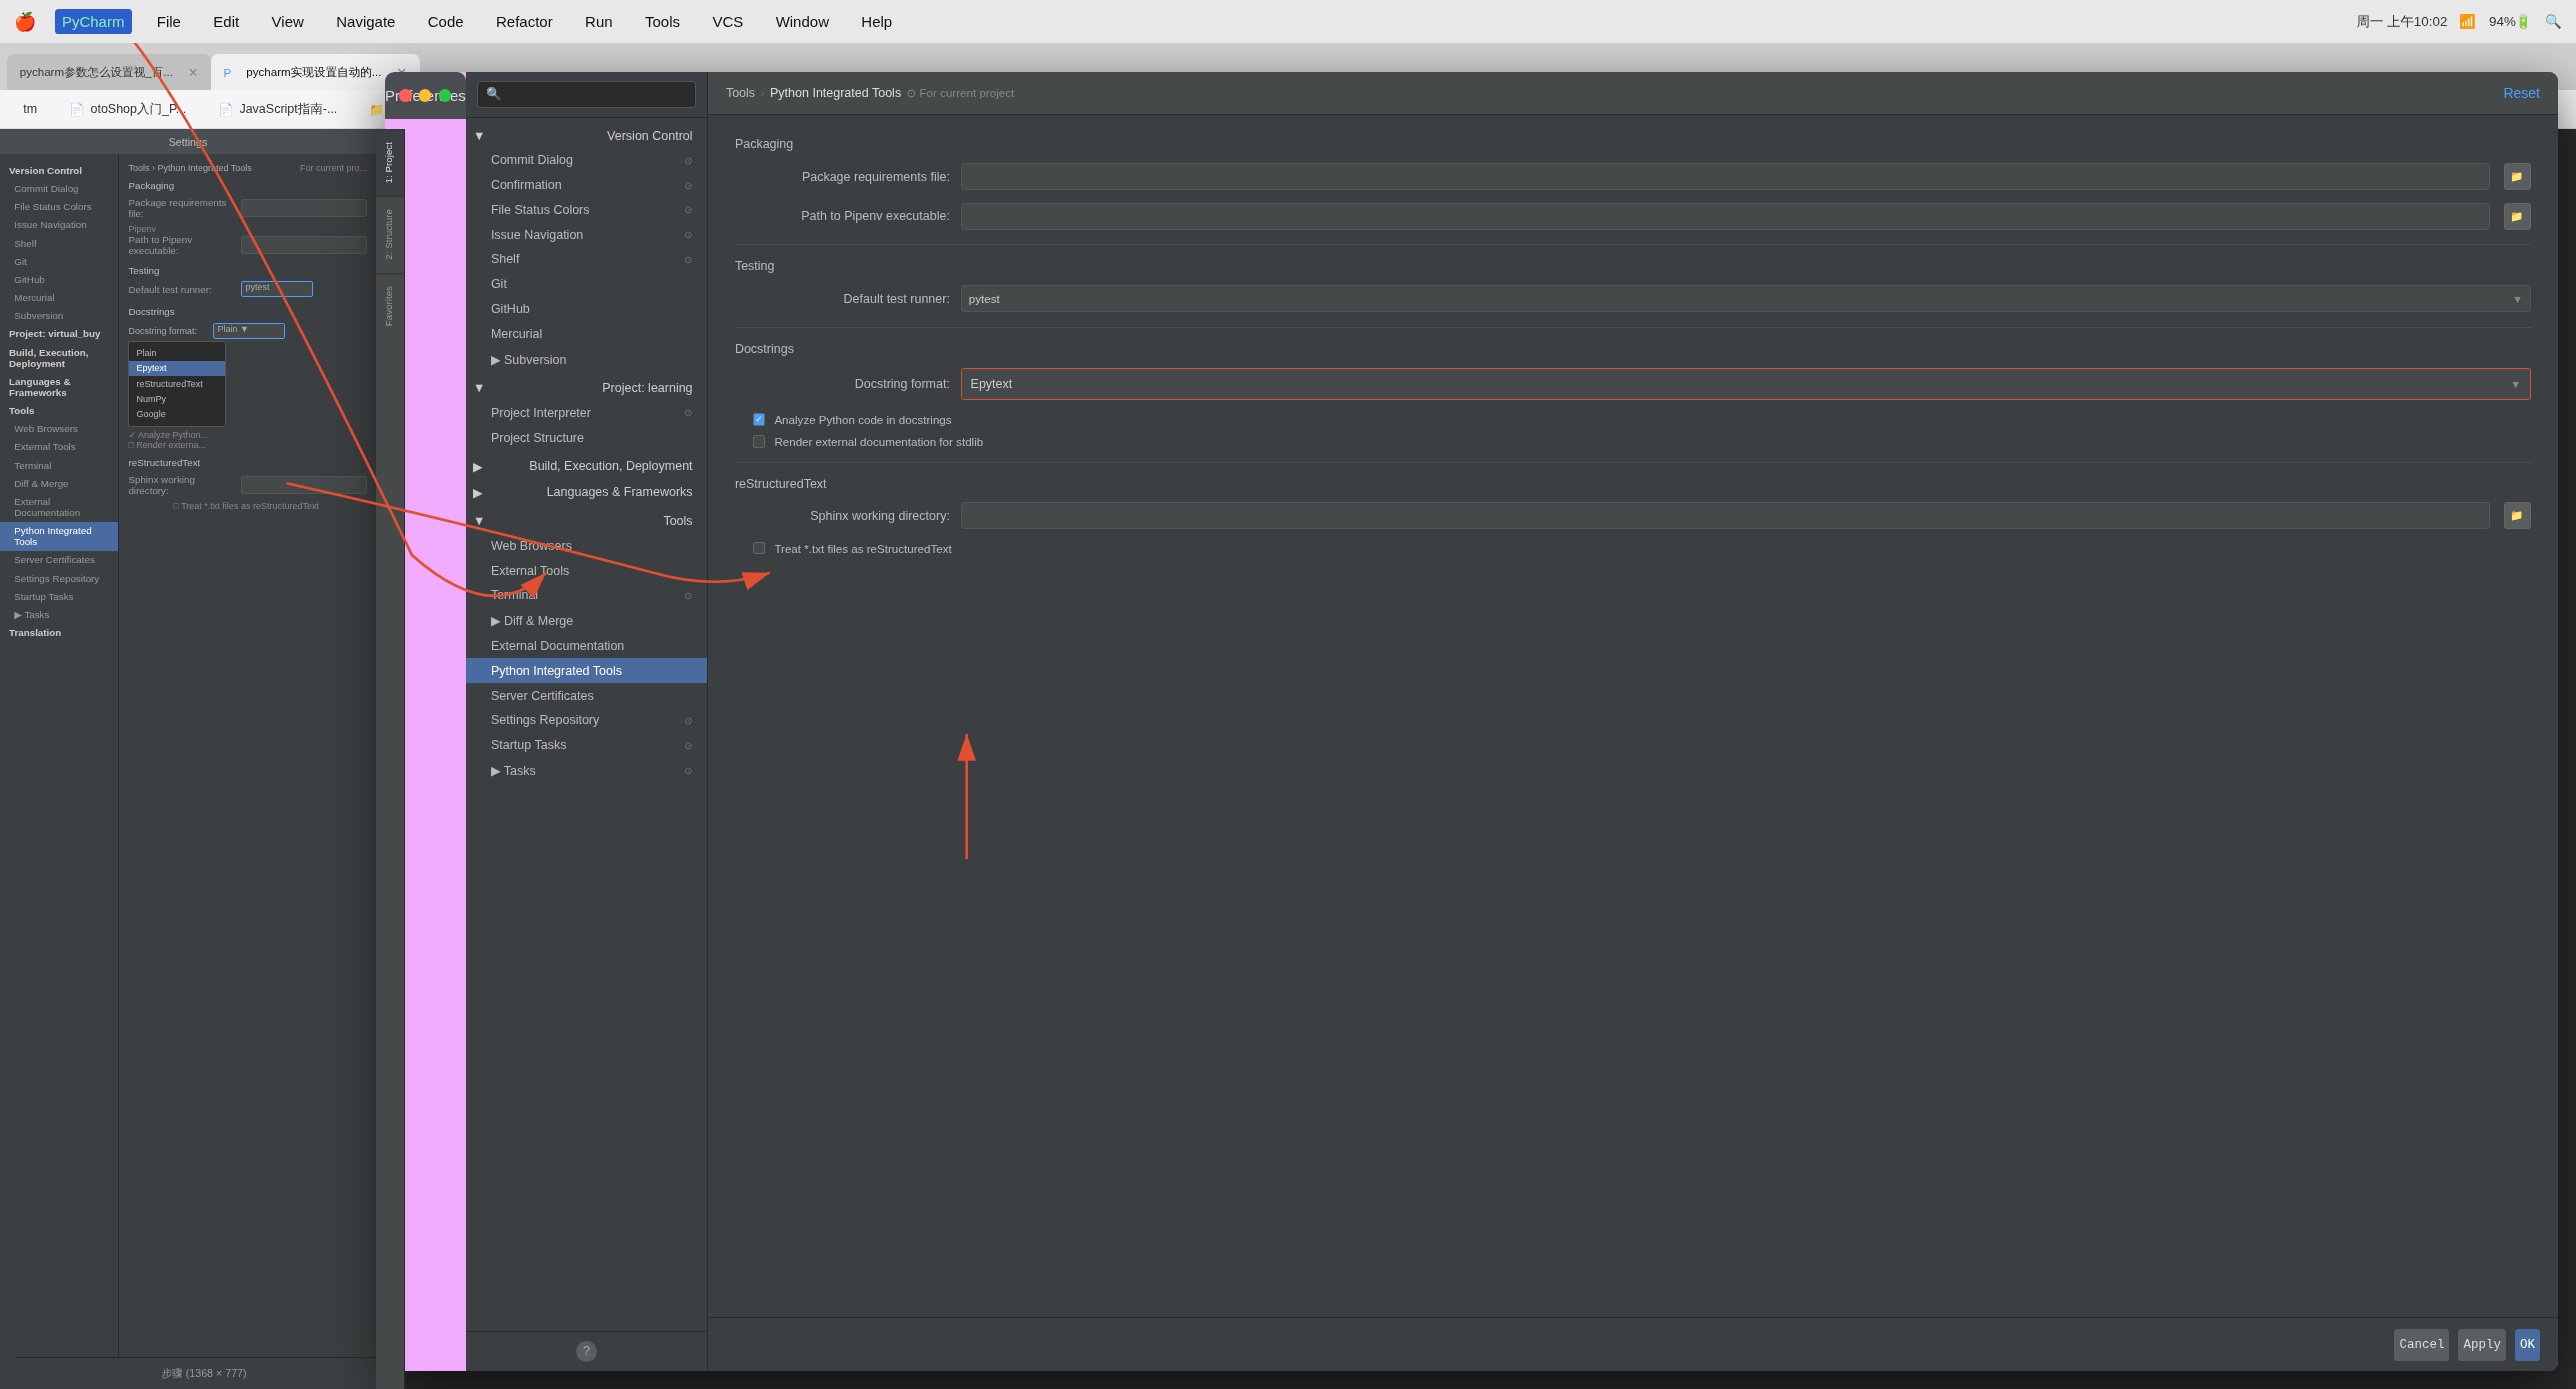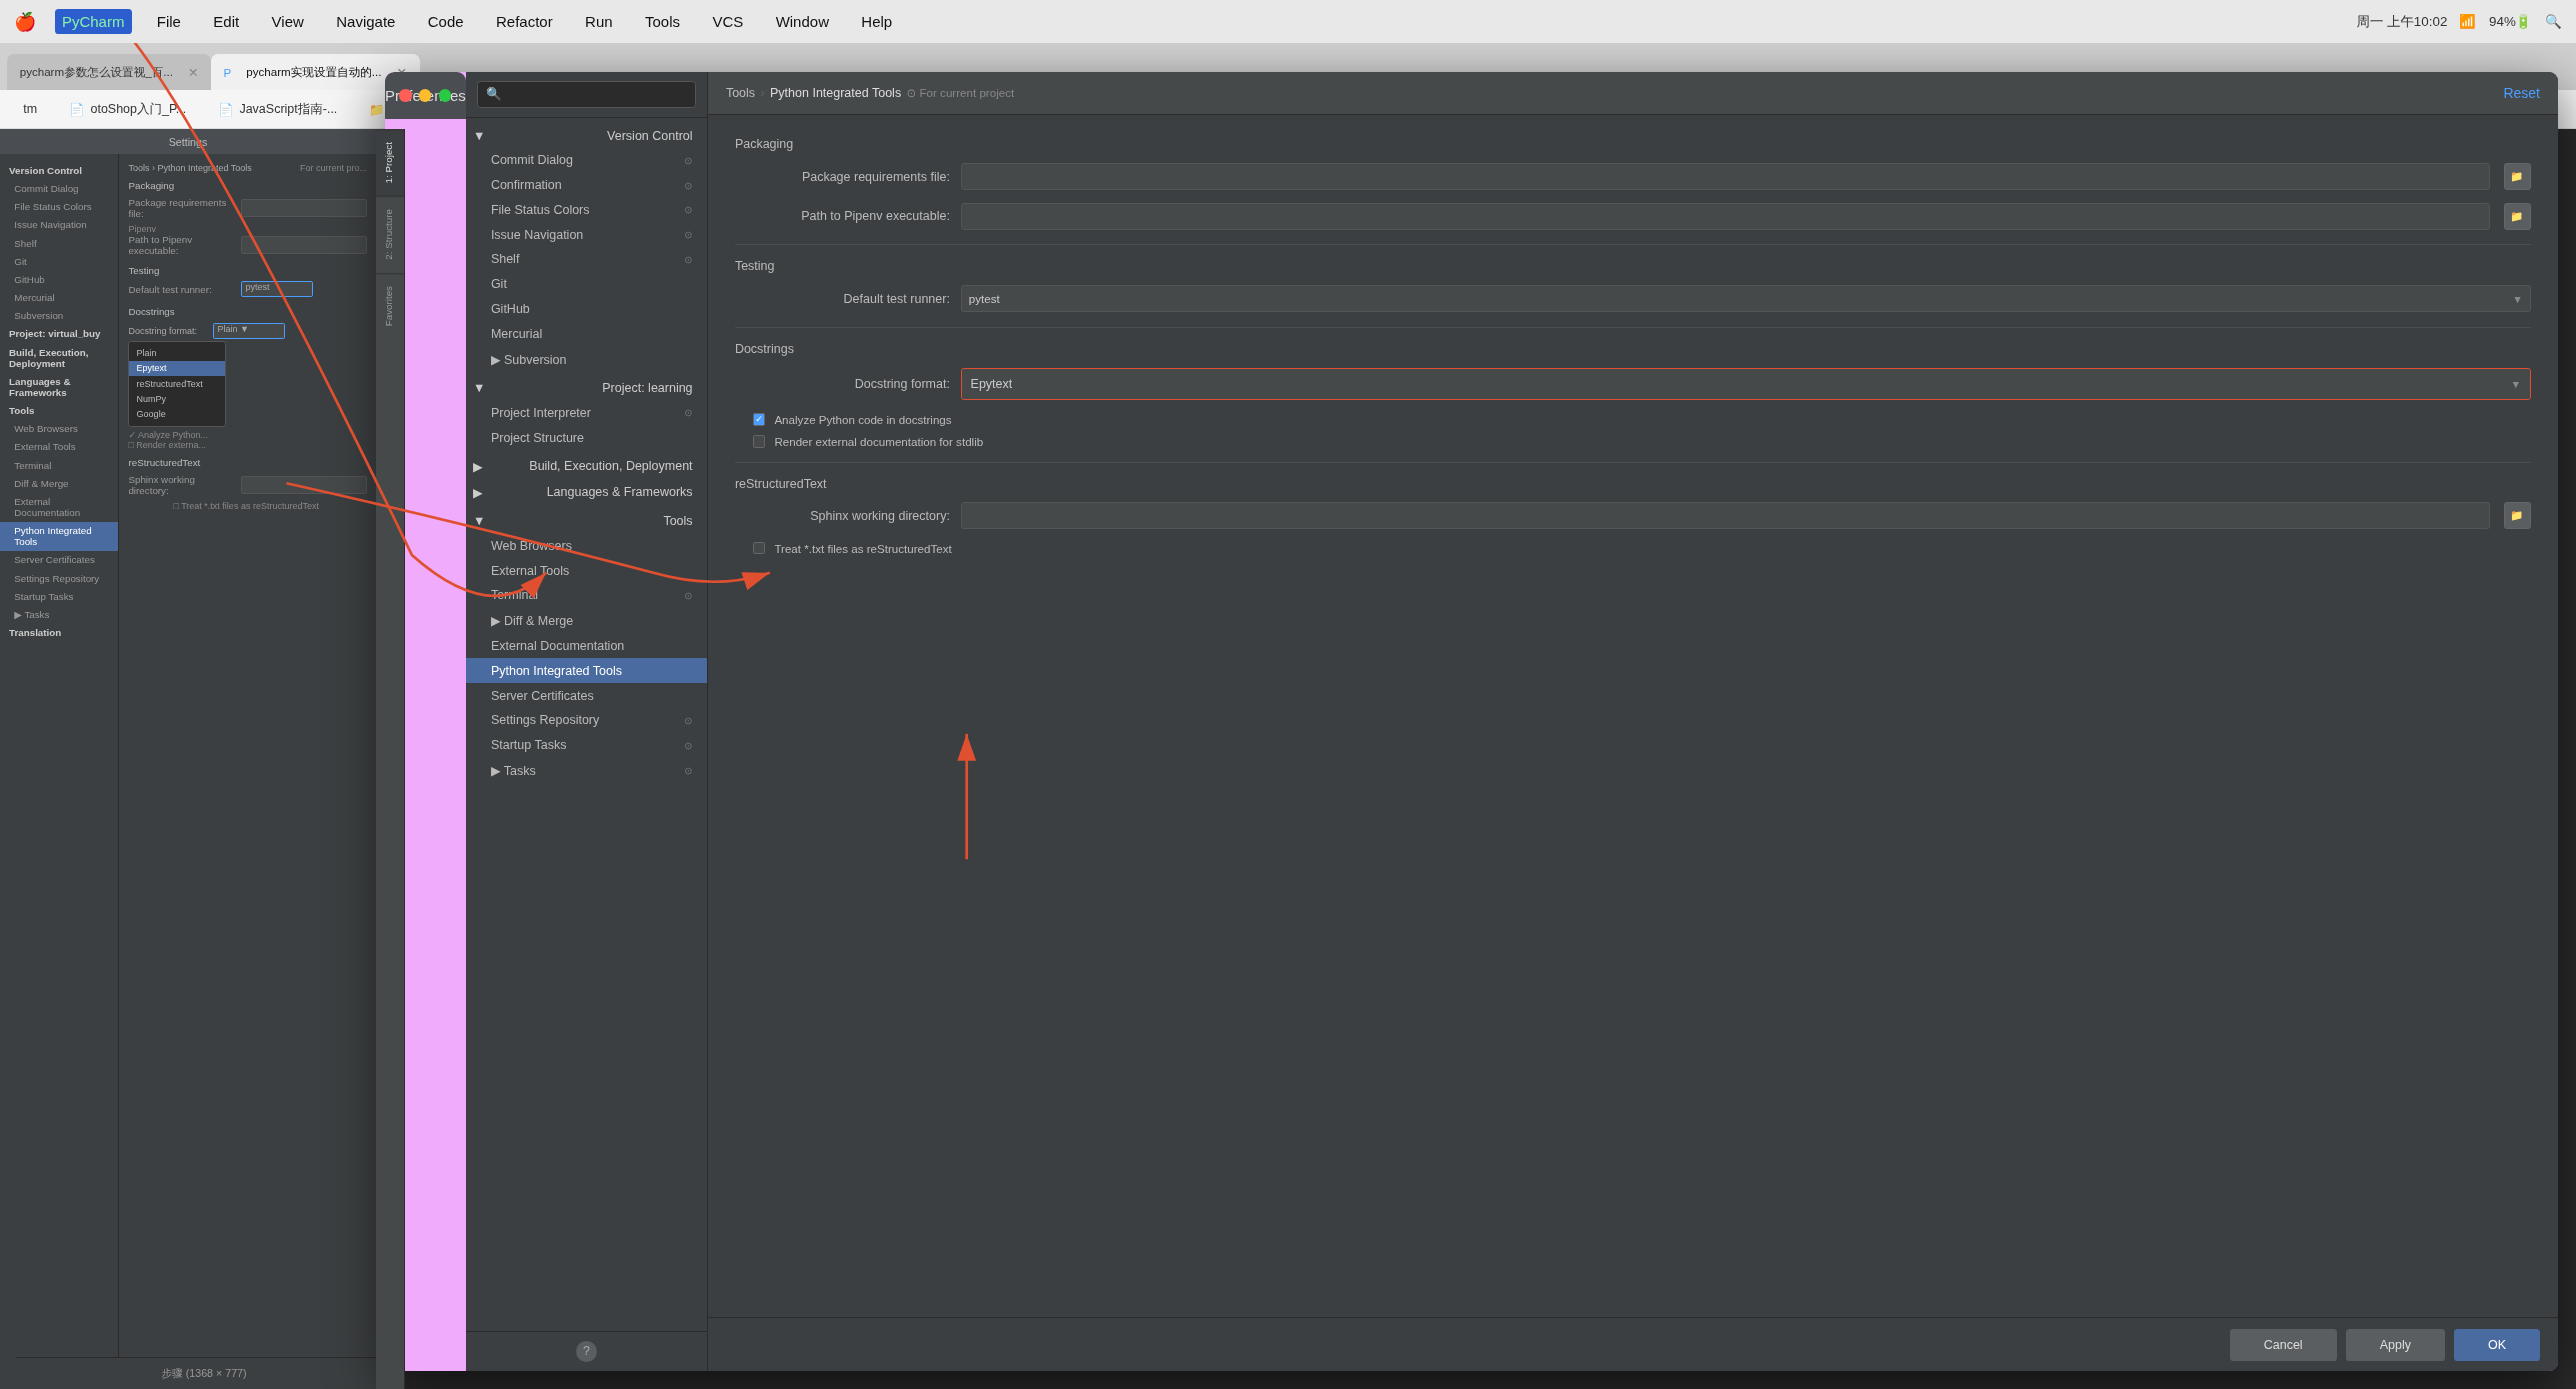--- a/index.html
+++ b/index.html
@@ -361,26 +361,26 @@
       background: #3c3f41;
       border-top: 0.9px solid #2b2b2b;
       display: flex;
       align-items: center;
       justify-content: flex-end;
       padding: 0 18px;
       gap: 9px;
     }
     .btn {
       height: 32px;
-      padding: 0 34px;
+      padding: 0 5px;
       border-radius: 3.6px;
       font-size: 12.5px;
       cursor: pointer;
       border: none;
-      font-family: Liberation Sans, sans-serif;
+      font-family: Liberation Mono, monospace;
     }
     .btn-cancel {
       background: #5a5e60;
       color: #ddd;
     }
     .btn-apply {
       background: #5a5e60;
       color: #ddd;
     }
     .btn-ok {

